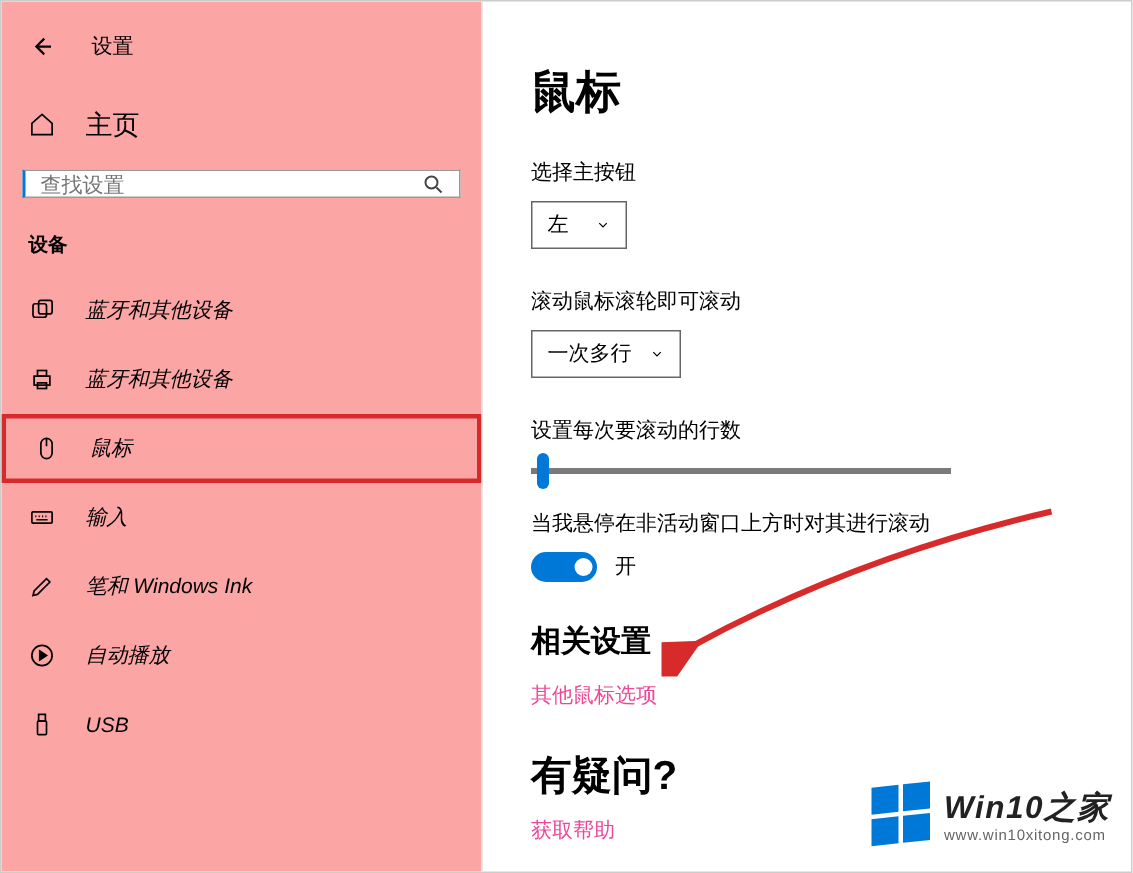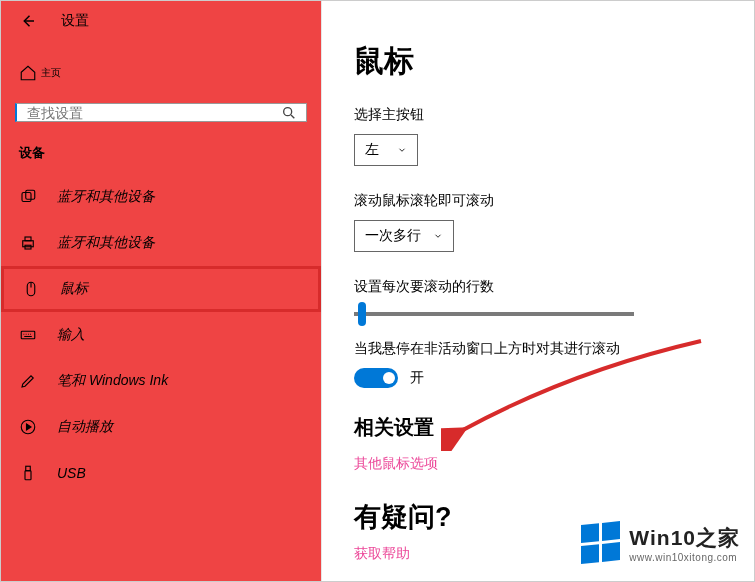--- a/index.html
+++ b/index.html
@@ -12,22 +12,22 @@
     height: 582px;
     overflow: hidden;
     position: relative;
     border: 1px solid #ccc;
   }
   .left-pane {
     position: absolute;
     left: 0; top: 0;
     width: 320px;
     height: 100%;
-    background: #ef4444;
-    padding-top: 0;
+    background: #fca5a5;
+    padding-top: 10px;
   }
   .back-row {
     display: flex;
     align-items: center;
     height: 40px;
     padding-left: 18px;
   }
   .back-arrow {
     width: 18px; height: 18px;
     cursor: pointer;
@@ -38,21 +38,21 @@
   }
   .home-row {
     display: flex;
     align-items: center;
     height: 40px;
     padding-left: 18px;
     margin-top: 12px;
     cursor: pointer;
   }
   .home-icon { width: 18px; height: 18px; }
-  .home-label { margin-left: 4px; font-size: 10px; }
+  .home-label { margin-left: 20px; font-size: 18px; }
   .search-wrap {
     margin: 10px 14px 0 14px;
     position: relative;
   }
   .search-input {
     width: 100%;
     height: 19px;
     border: 1px solid #999;
     border-left: 2px solid #0078d7;
     padding: 0 36px 0 10px;
@@ -212,21 +212,21 @@
     margin-right: 8px;
   }
   .win-logo div { background: #0078d7; }
   .wm-text {
     display: flex;
     flex-direction: column;
     font-weight: 600;
     color: #222;
     transform: none;
   }
-  .wm-title { font-size: 21px; letter-spacing: 1px; }
+  .wm-title { font-size: 21px; font-style: italic; letter-spacing: 1px; }
   .wm-sub { font-size: 10px; color: #666; font-weight: 400; letter-spacing: .5px; }
 </style>
 </head>
 <body>
 
 <div class="left-pane">
   <div class="back-row">
     <svg class="back-arrow" viewBox="0 0 24 24" fill="none" stroke="#000" stroke-width="2">
       <path d="M14 5 L7 12 L14 19"></path>
       <path d="M7 12 H20"></path>

